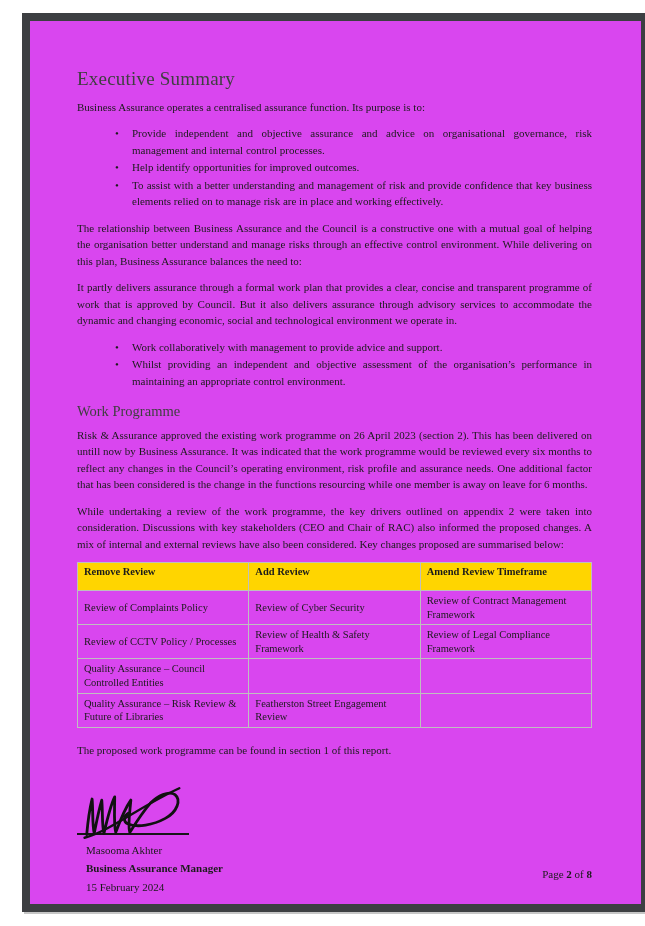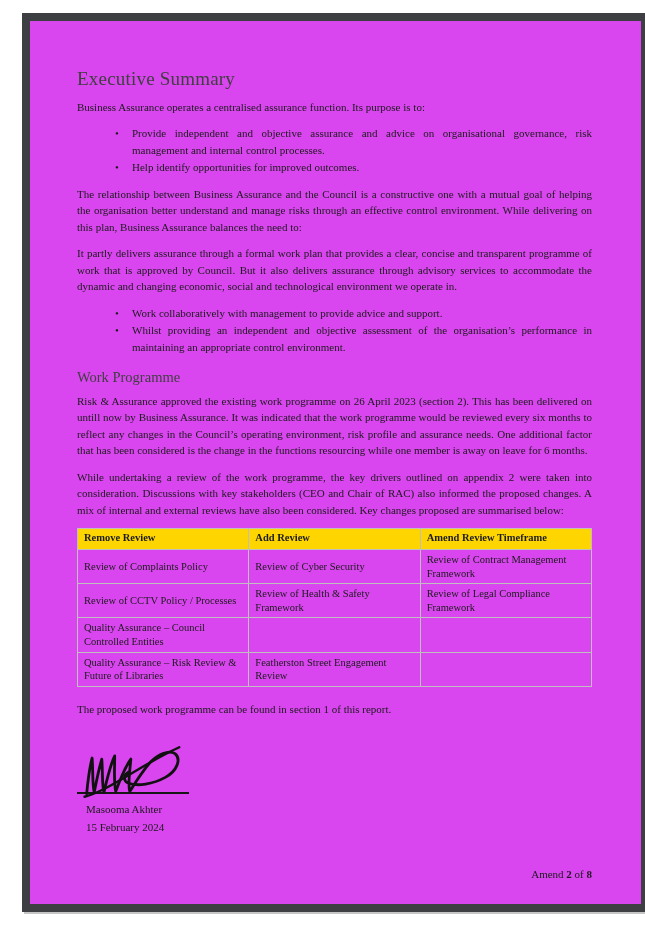--- a/index.html
+++ b/index.html
@@ -63,21 +63,21 @@
     border-collapse: collapse;
     margin: 3px 0 14px 0;
     font-size: 10.5px;
     line-height: 1.3;
   }
   table.review-table th {
     background: var(--tbl-yellow, #ffd500);
     border: 1px solid #bfbfbf;
     font-weight: 700;
     text-align: left;
-    padding: 2px 6px 4px 6px;
+    padding: 2px 6px 11px 6px;
     font-size: 10.5px;
   }
   table.review-table td {
     border: 1px solid #bfbfbf;
     padding: 3px 6px;
     vertical-align: middle;
     height: 26px;
   }
   table.review-table col { width: 33.33%; }
   .closing { margin-top: 14px; }
@@ -104,20 +104,21 @@
 <div class="frame">
   <div class="content">
 
     <div class="h1">Executive Summary</div>
 
     <p class="no-just">Business Assurance operates a centralised assurance function. Its purpose is to:</p>
 
     <ul class="bullets">
       <li>Provide independent and objective assurance and advice on organisational governance, risk management and internal control processes.</li>
       <li>Help identify opportunities for improved outcomes.</li>
+      <li>To assist with a better understanding and management of risk and provide confidence that key business elements relied on to manage risk are in place and working effectively.</li>
     </ul>
 
     <p>The relationship between Business Assurance and the Council is a constructive one with a mutual goal of helping the organisation better understand and manage risks through an effective control environment. While delivering on this plan, Business Assurance balances the need to:</p>
     <p>It partly delivers assurance through a formal work plan that provides a clear, concise and transparent programme of work that is approved by Council. But it also delivers assurance through advisory services to accommodate the dynamic and changing economic, social and technological environment we operate in.</p>
 
     <ul class="bullets">
       <li>Work collaboratively with management to provide advice and support.</li>
       <li>Whilst providing an independent and objective assessment of the organisation’s performance in maintaining an appropriate control environment.</li>
     </ul>
 
@@ -165,24 +166,25 @@
 
     <p class="closing no-just">The proposed work programme can be found in section 1 of this report.</p>
 
     <div class="sig-block">
       <svg class="sig-svg" width="108" height="56" viewBox="0 0 100 52" fill="none" xmlns="http://www.w3.org/2000/svg">
         <path d="M7,46 C8,35 10,21 12,13 C13,22 12,36 14,45 C16,35 18,24 21,14 C22,25 21,37 23,45 C26,32 29,19 33,11 C33,23 32,36 34,44 C38,33 43,21 48,14 C47,26 45,38 47,44 C52,36 59,25 66,17 C73,10 83,5 89,9 C95,14 91,25 80,31 C69,37 54,40 45,36 C41,34 41,29 46,26" stroke="#111111" stroke-width="2.6" stroke-linecap="round" stroke-linejoin="round"></path>
         <path d="M5,49 C28,43 58,19 93,3" stroke="#111111" stroke-width="2.2" stroke-linecap="round"></path>
       </svg>
       <div class="sig-line"></div>
       <div class="sig-name">Masooma Akhter</div>
+      <div class="sig-title">Business Assurance Manager</div>
       <div class="sig-date">15 February 2024</div>
     </div>
 
     <div class="footer">
-      <span>Amend</span>
+      <span>Page</span>
       <b>2</b>
       <span>of</span>
       <b>8</b>
     </div>
 
   </div>
 </div>
 
 </body></html>

